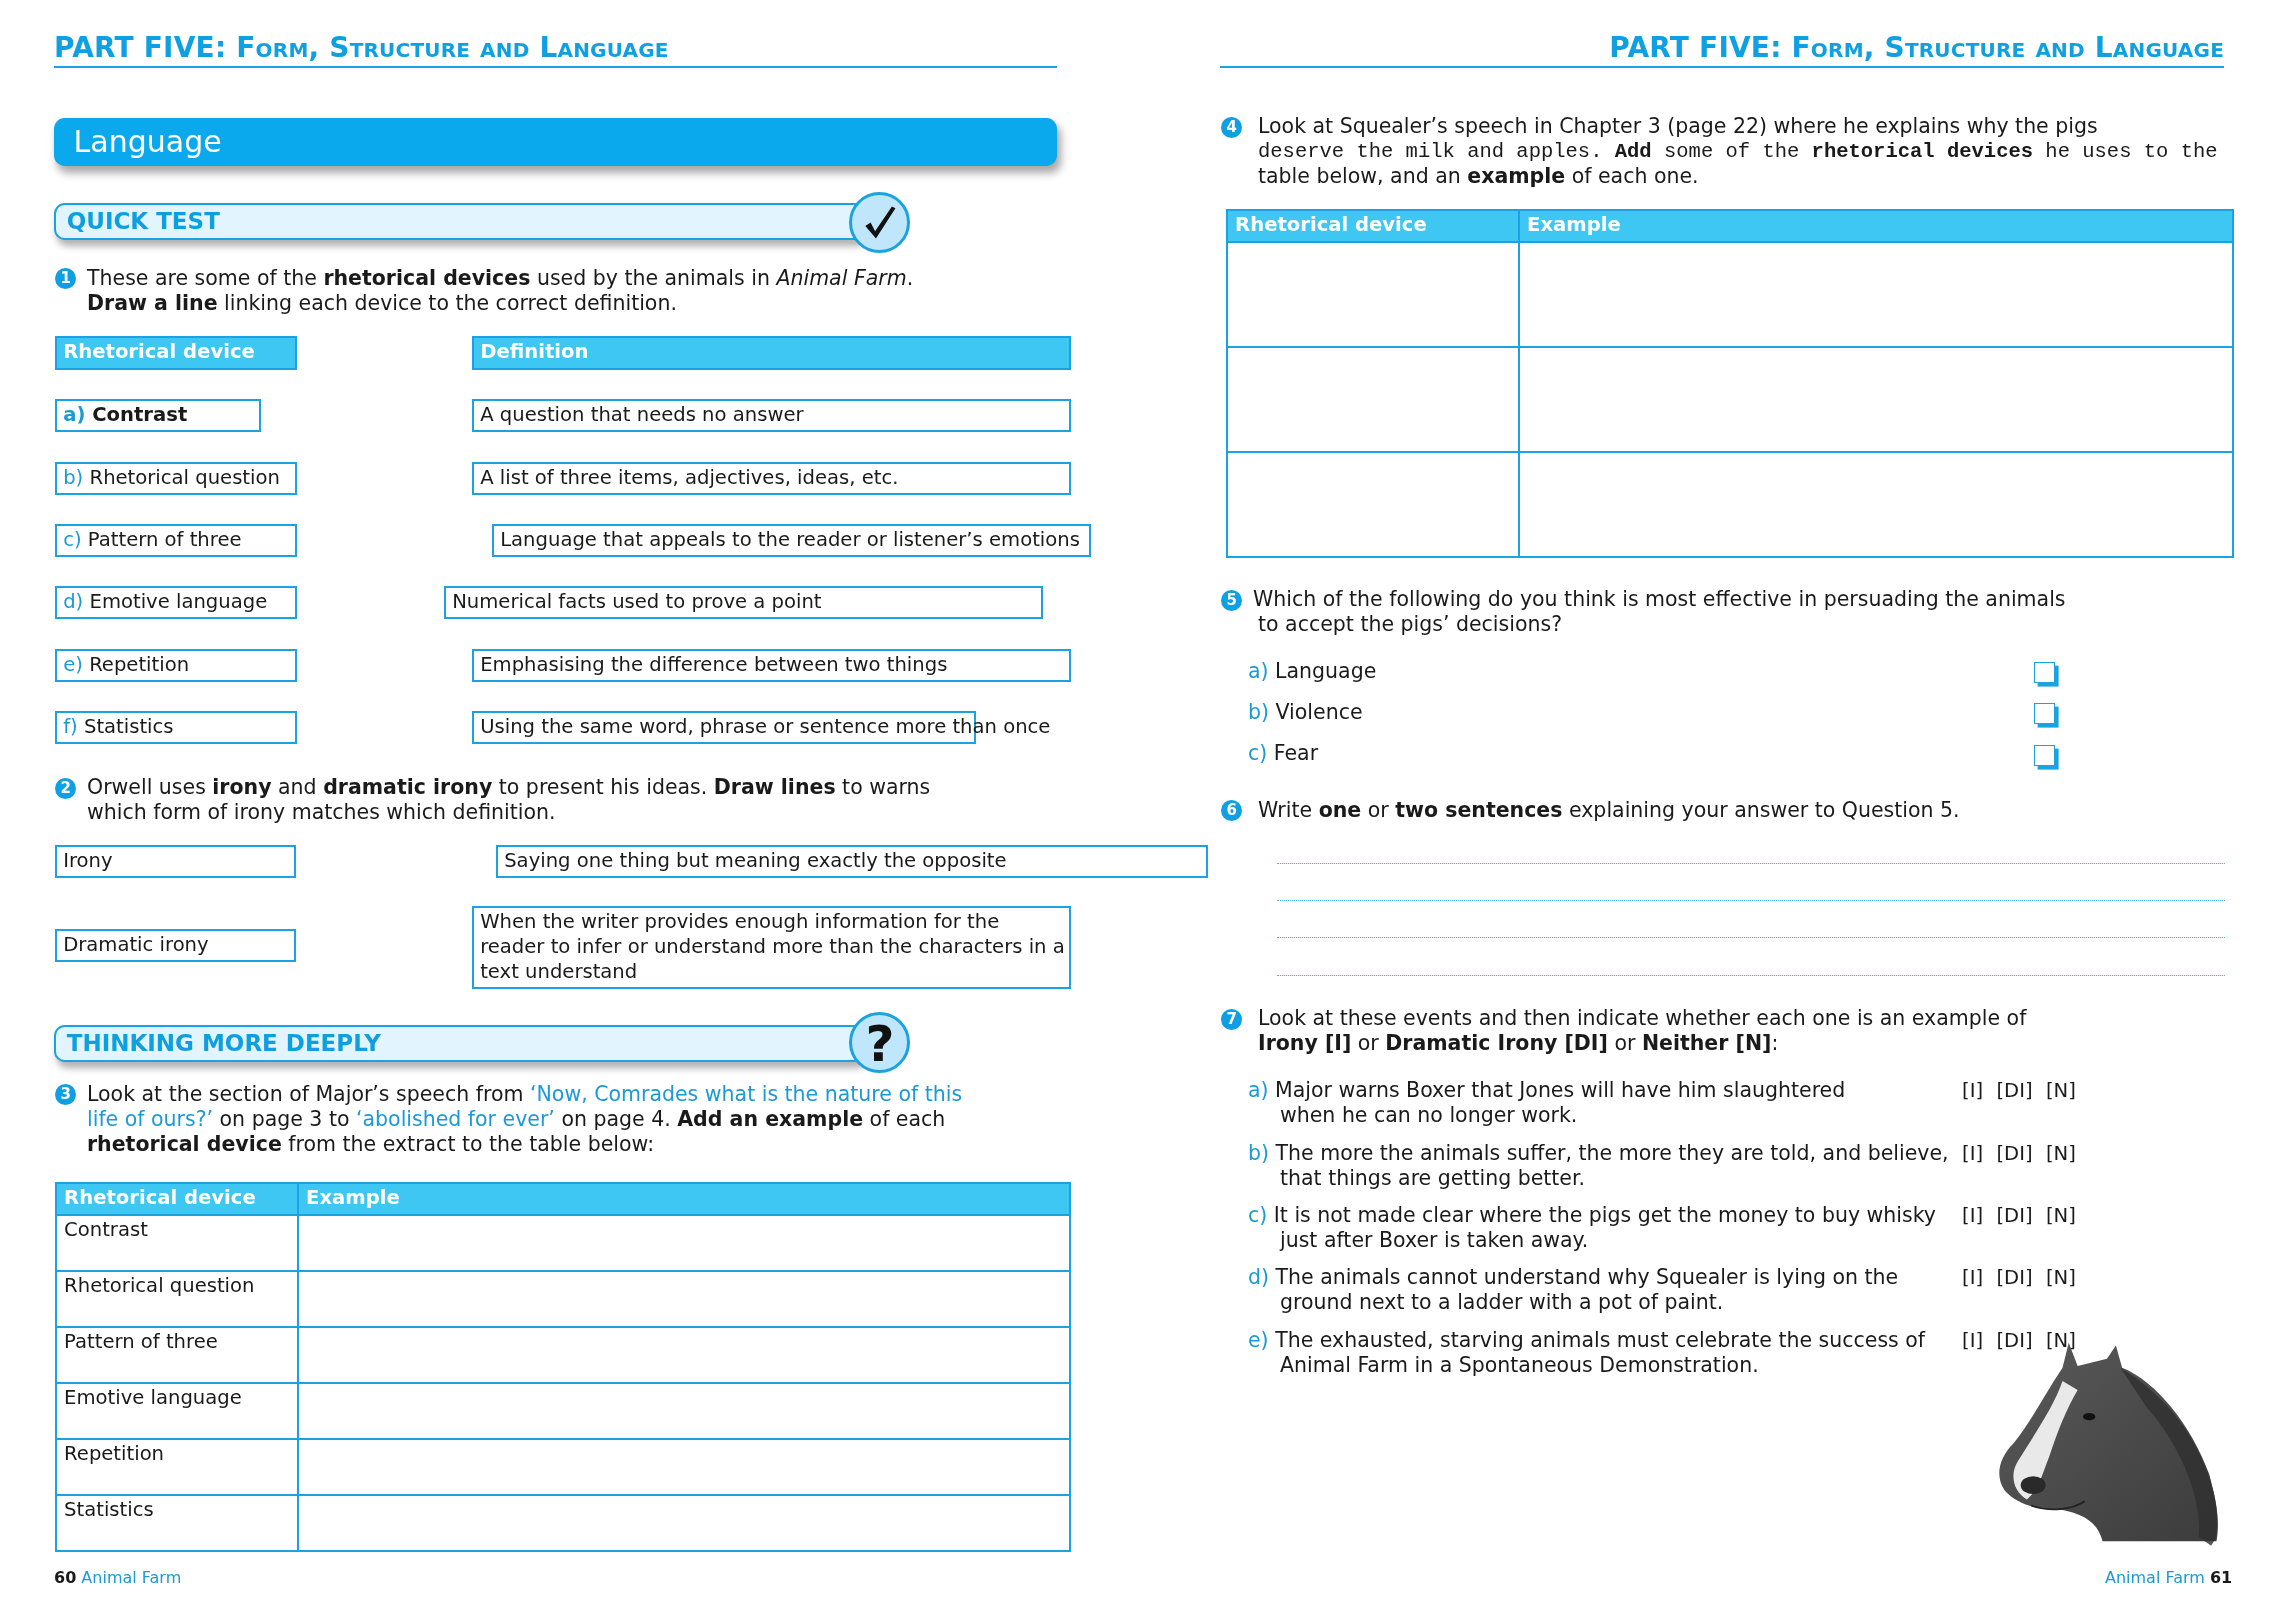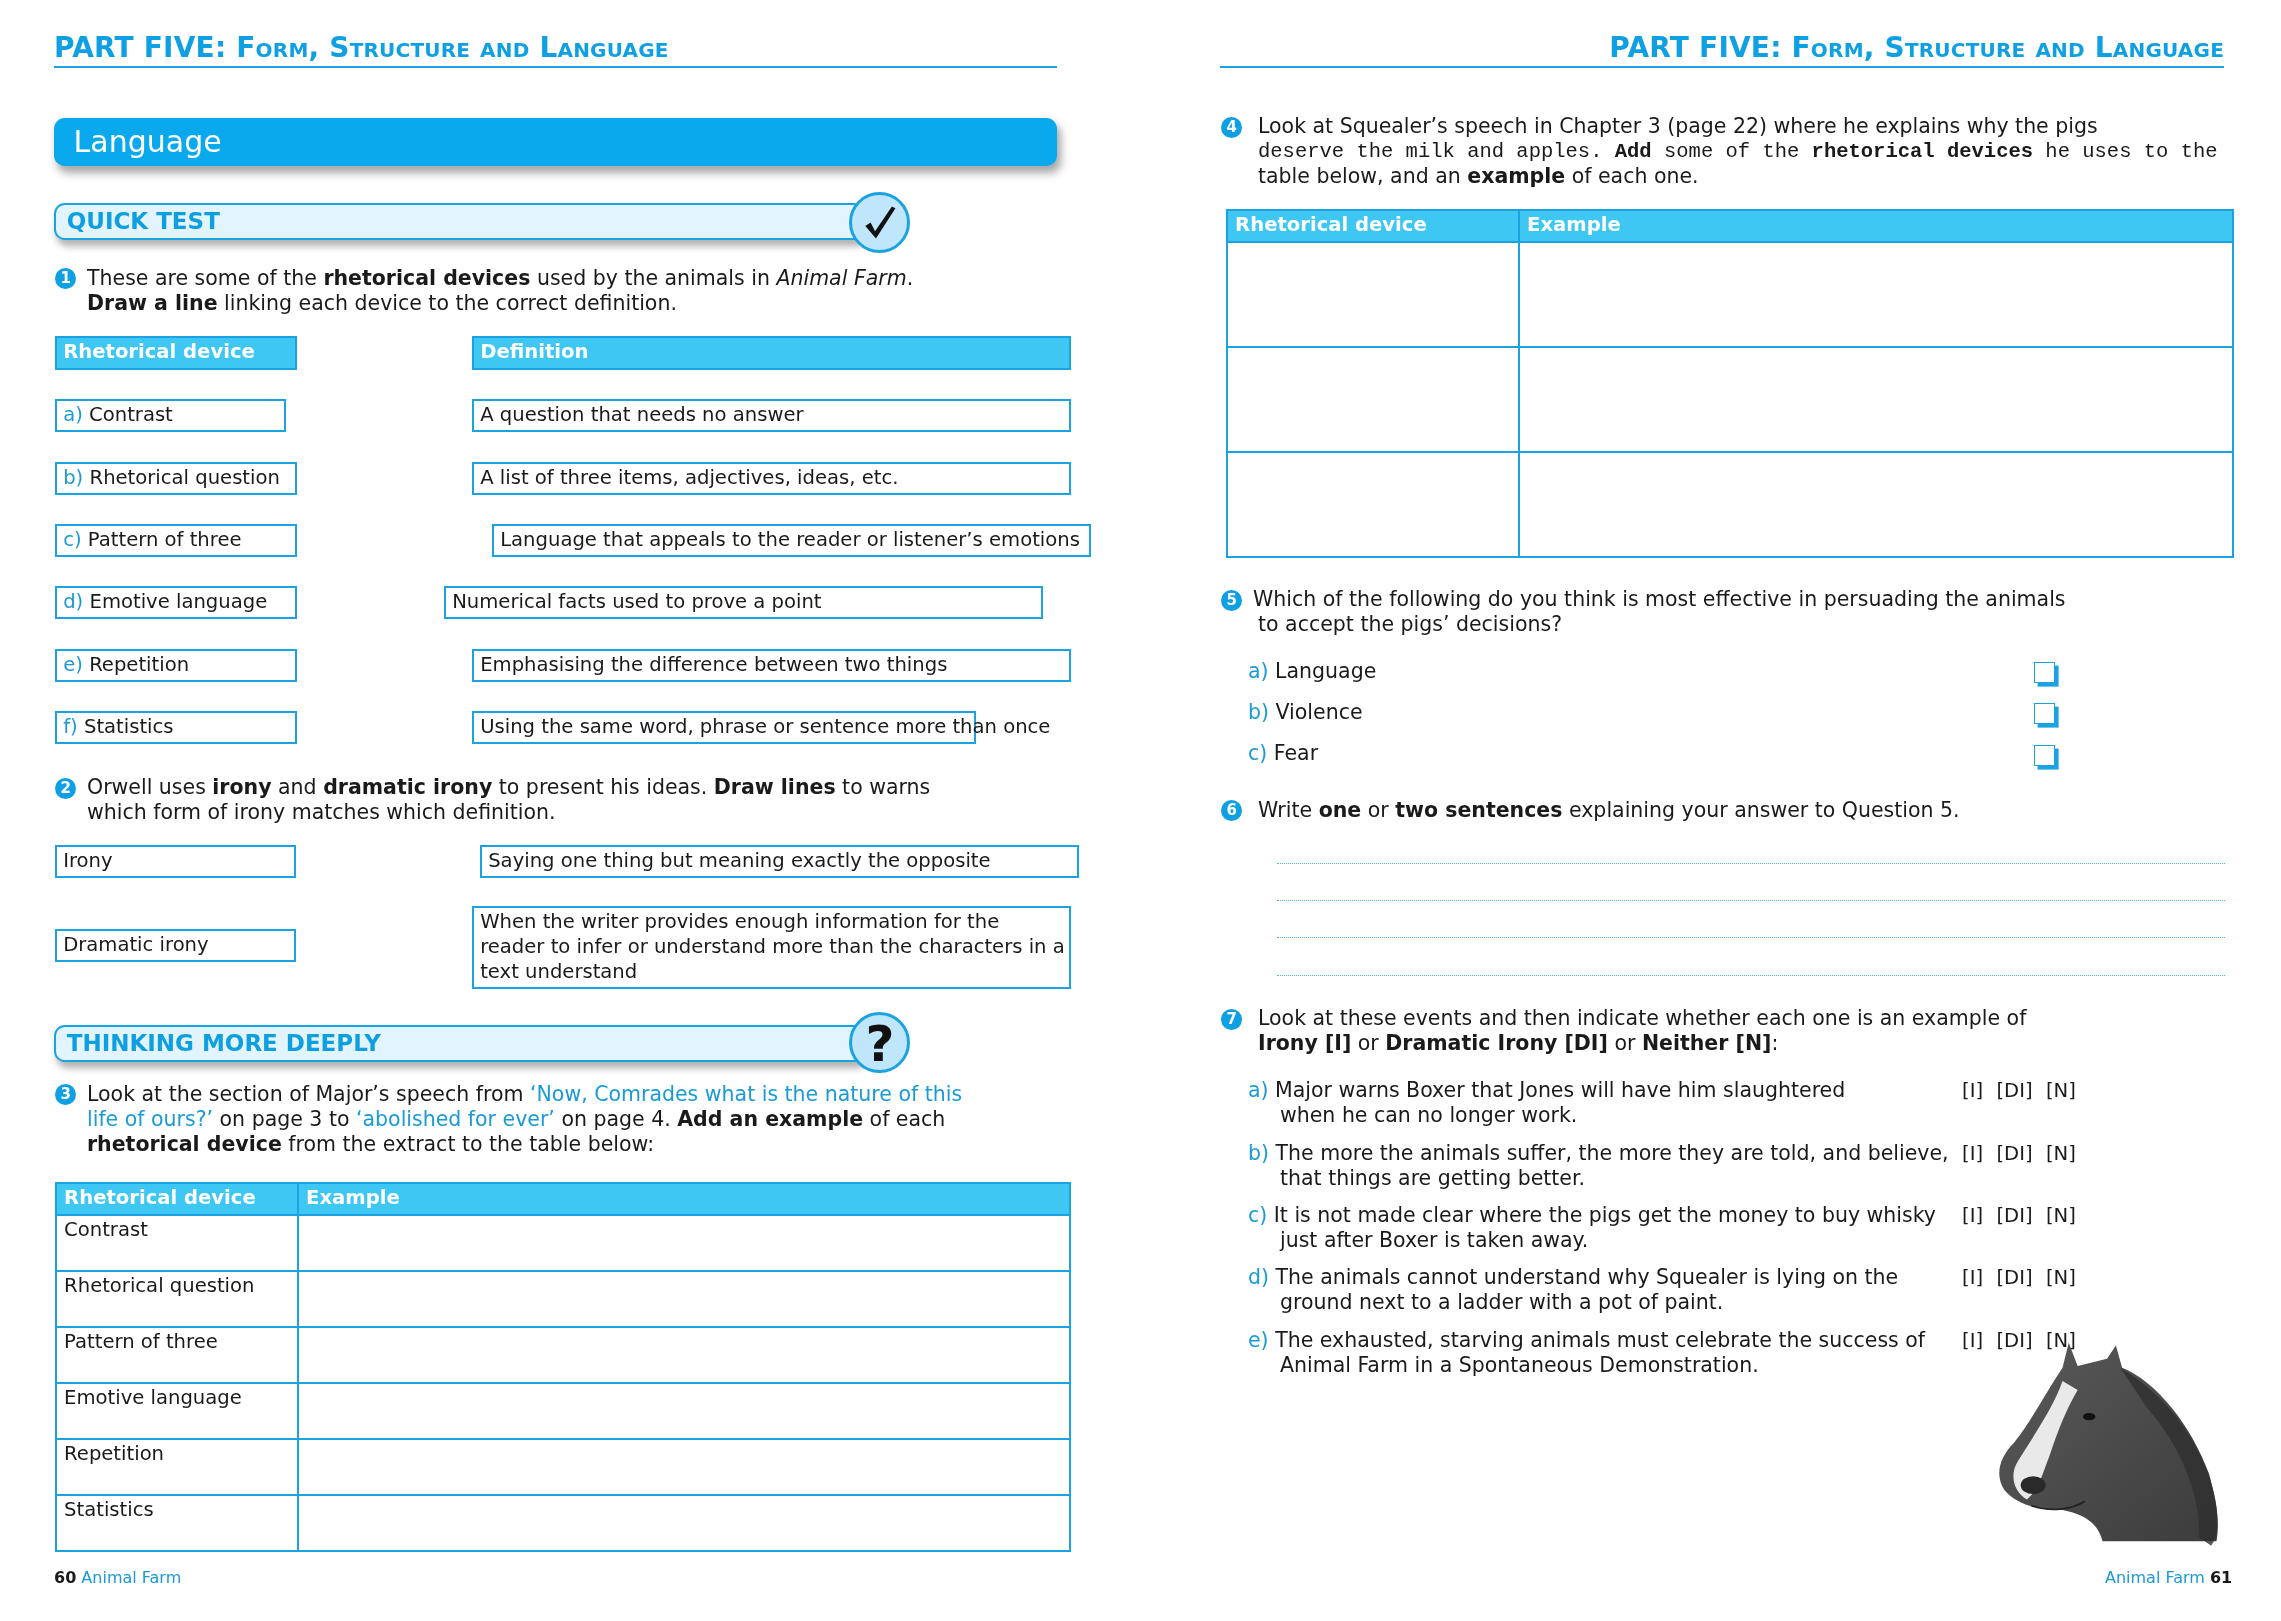--- a/index.html
+++ b/index.html
@@ -71,41 +71,41 @@
     </svg>
 </div>
 
 <div class="num" style="left:55px; top:268px;">1</div>
 <div class="qtext" style="left:87px; top:266px;"><span>These are some of the </span><b>rhetorical devices</b><span> used by the animals in </span><i>Animal Farm</i><span>.</span></div>
 <div class="qtext" style="left:87px; top:291px;"><b>Draw a line</b><span> linking each device to the correct definition.</span></div>
 
 <div class="box head" style="left:55px; top:336px; width:242px; height:34px;">Rhetorical device</div>
 <div class="box head" style="left:472px; top:336px; width:599px; height:34px;">Definition</div>
 
-<div class="box" style="left:55px; top:399px; width:231px; height:33px;"><span class="lbl">a)</span> <span>Contrast</span></div>
+<div class="box" style="left:55px; top:399px; width:206px; height:33px;font-weight:bold;"><span class="lbl">a)</span> <span>Contrast</span></div>
 <div class="box" style="left:55px; top:462px; width:242px; height:33px;"><span class="lbl">b)</span> <span>Rhetorical question</span></div>
 <div class="box" style="left:55px; top:524px; width:242px; height:33px;"><span class="lbl">c)</span> <span>Pattern of three</span></div>
 <div class="box" style="left:55px; top:586px; width:242px; height:33px;"><span class="lbl">d)</span> <span>Emotive language</span></div>
 <div class="box" style="left:55px; top:649px; width:242px; height:33px;"><span class="lbl">e)</span> <span>Repetition</span></div>
 <div class="box" style="left:55px; top:711px; width:242px; height:33px;"><span class="lbl">f)</span> <span>Statistics</span></div>
 
 <div class="box" style="left:472px; top:399px; width:599px; height:33px;">A question that needs no answer</div>
 <div class="box" style="left:472px; top:462px; width:599px; height:33px;">A list of three items, adjectives, ideas, etc.</div>
 <div class="box" style="left:492px; top:524px; width:599px; height:33px;">Language that appeals to the reader or listener’s emotions</div>
 <div class="box" style="left:444px; top:586px; width:599px; height:33px;">Numerical facts used to prove a point</div>
 <div class="box" style="left:472px; top:649px; width:599px; height:33px;">Emphasising the difference between two things</div>
 <div class="box" style="left:472px; top:711px; width:504px; height:33px;">Using the same word, phrase or sentence more than once</div>
 
 <div class="num" style="left:55px; top:778px;">2</div>
 <div class="qtext" style="left:87px; top:775px;"><span>Orwell uses </span><b>irony</b><span> and </span><b>dramatic irony</b><span> to present his ideas. </span><b>Draw lines</b><span> to warns</span></div>
 <div class="qtext" style="left:87px; top:800px;">which form of irony matches which definition.</div>
 
 <div class="box" style="left:55px; top:845px; width:241px; height:33px;">Irony</div>
 <div class="box" style="left:55px; top:929px; width:241px; height:33px;">Dramatic irony</div>
-<div class="box" style="left:480px; top:845px; width:599px; height:33px;">Saying one thing but meaning exactly the opposite</div>
+<div class="box" style="left:496px; top:845px; width:712px; height:33px;">Saying one thing but meaning exactly the opposite</div>
 <div class="box multi" style="left:472px; top:906px; width:599px; height:83px;">When the writer provides enough information for the reader to infer or understand more than the characters in a text understand</div>
 
 <div class="subbar" style="top:1025px;">
   <span>THINKING MORE DEEPLY</span>
 </div>
 <div class="badge" style="left:849px; top:1012px;">
   <svg width="36" height="50" viewBox="0 0 40 56">
       <text x="20" y="48" text-anchor="middle" font-family="DejaVu Sans, sans-serif" font-weight="bold" font-size="56" fill="#111">?</text>
     </svg>
 </div>

